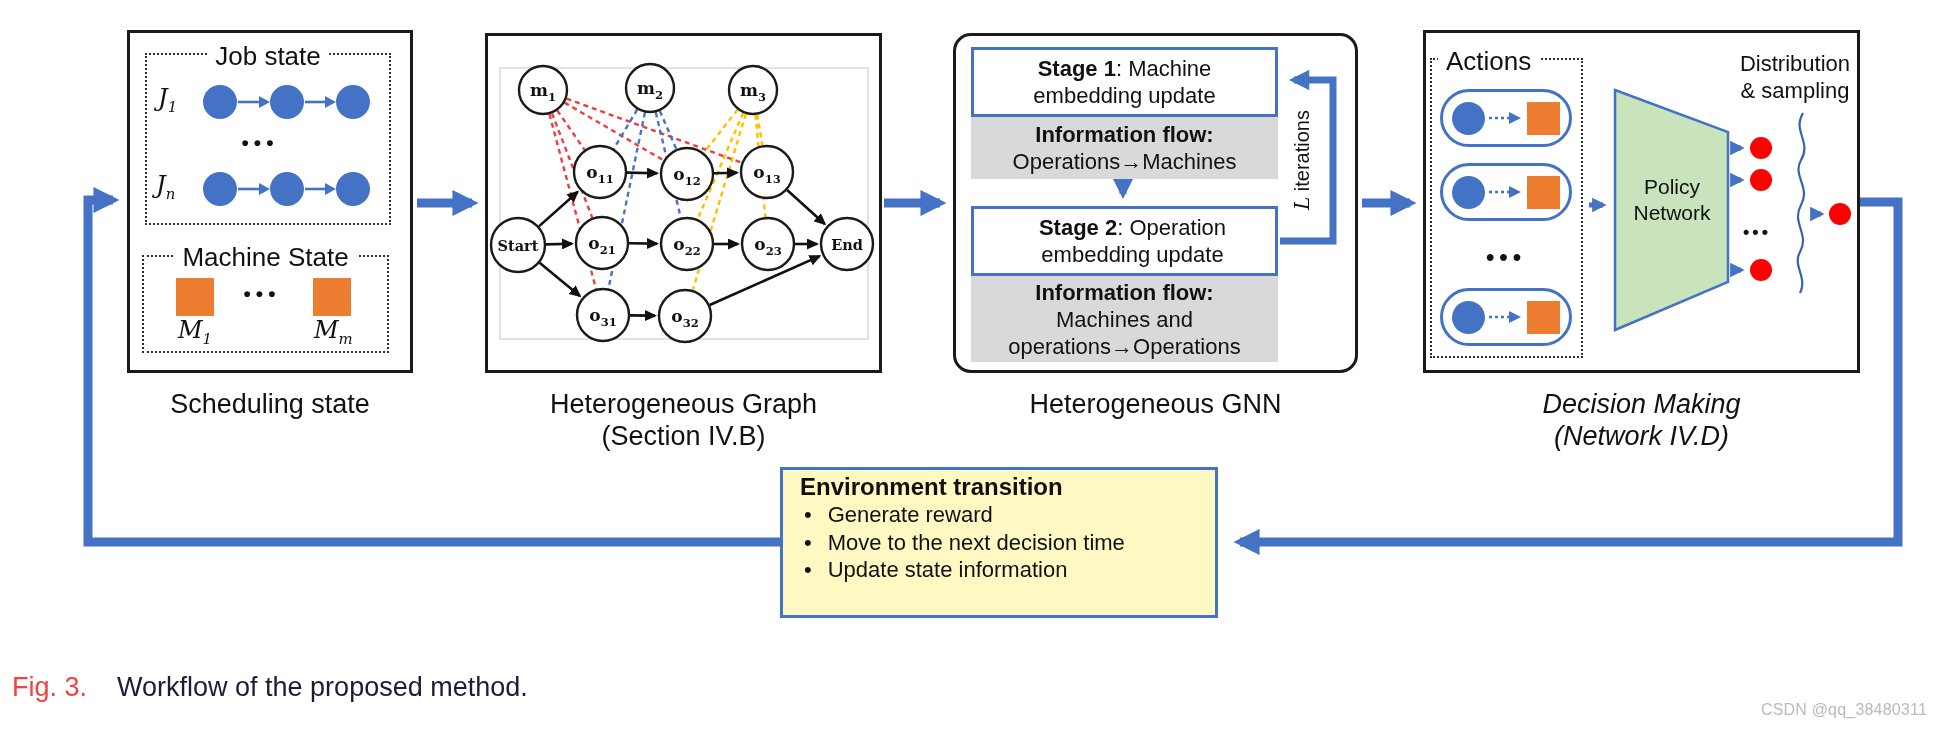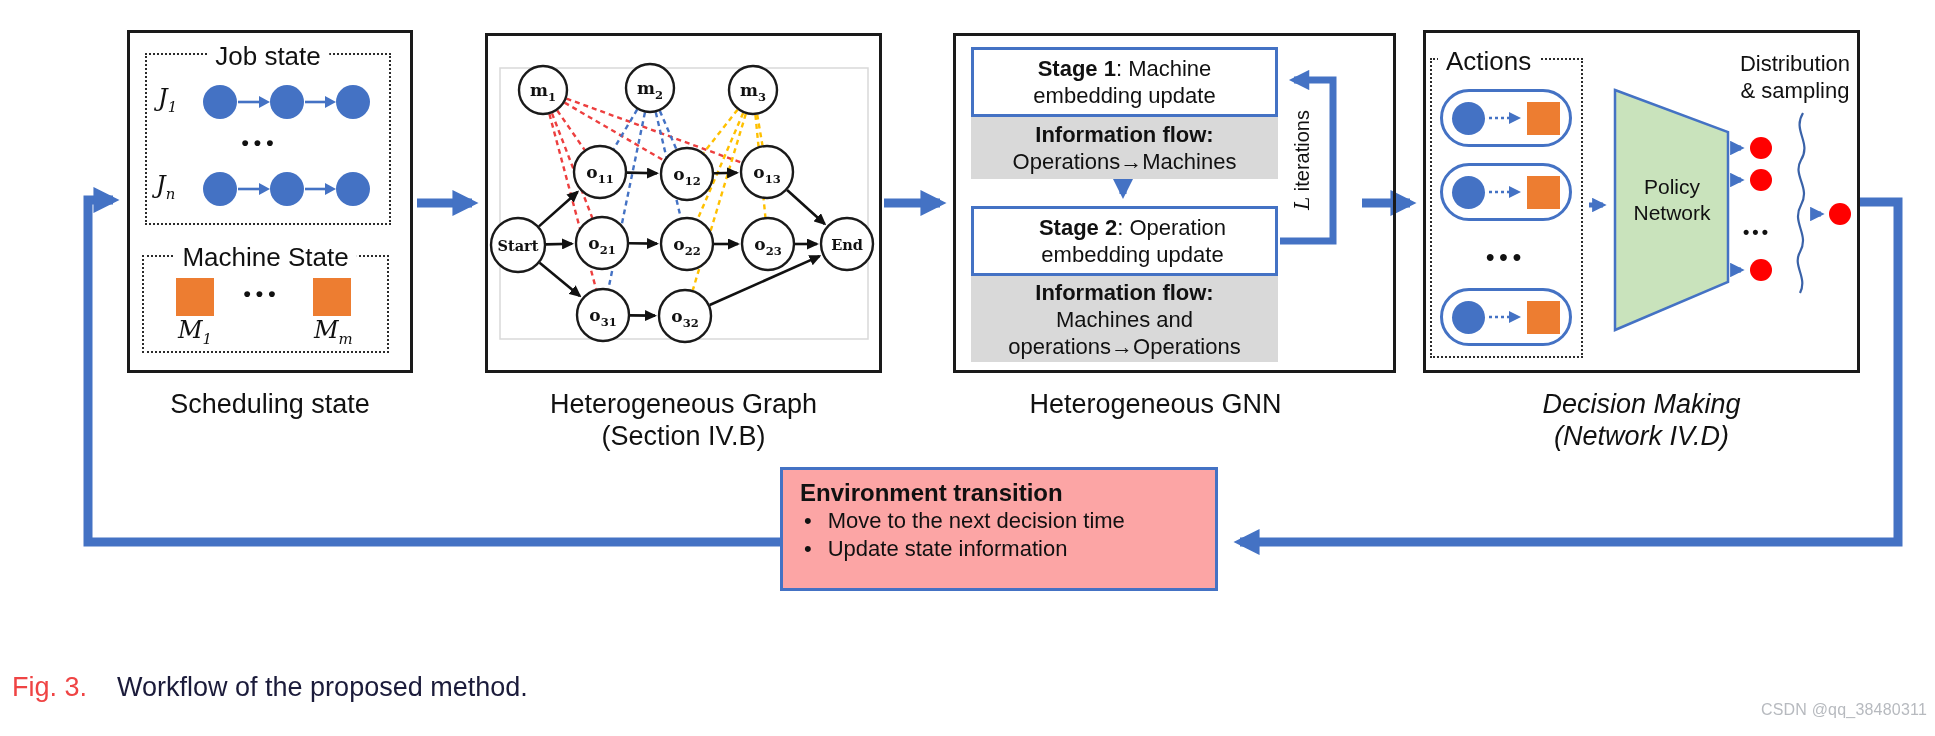--- a/index.html
+++ b/index.html
@@ -23,22 +23,22 @@
            display:flex;flex-direction:column;justify-content:center;text-align:center;
            font-size:22px;line-height:27px;color:#111;}
   .b{font-weight:bold;}
   .capsule{position:absolute;width:132px;height:58px;border:3px solid #4472C4;border-radius:32px;
            box-sizing:border-box;display:flex;align-items:center;justify-content:space-between;padding:0 9px;background:#fff;}
   .capsule .bluecircle{width:33px;height:33px;}
   .capsule .orangesq{width:33px;height:33px;}
   #l-iter{position:absolute;left:1230px;top:140px;width:160px;height:40px;text-align:center;
           transform:rotate(-90deg);font-size:20px;color:#111;z-index:3;}
   #l-iter .it{font-family:"DejaVu Serif", serif;font-style:italic;}
-  #env-box{position:absolute;left:780px;top:467px;width:438px;height:124px;border:3px solid #4472C4;
-           box-sizing:border-box;background:#fca5a5;z-index:2;padding:9px 0 0 17px;}
+  #env-box{position:absolute;left:780px;top:467px;width:438px;height:151px;border:3px solid #4472C4;
+           box-sizing:border-box;background:#fef9c3;z-index:2;padding:3px 0 0 17px;}
   #env-title{font-size:24px;font-weight:bold;color:#111;}
   .env-bullet{display:flex;font-size:22px;line-height:27.5px;color:#111;}
   .env-bullet::before{content:"•";margin:0 16px 0 4px;}
   #caption{position:absolute;left:12px;top:672px;font-size:27px;z-index:2;}
   #caption .fig{color:#ef4444;margin-right:30px;}
   #caption .txt{color:#1B1B3A;}
   #watermark{position:absolute;right:8px;top:701px;font-size:16px;color:#B7BABF;z-index:2;letter-spacing:0.2px;}
   .policy-label{position:absolute;left:1613px;top:174px;width:118px;text-align:center;
                 font-size:21px;line-height:26px;color:#111;z-index:3;}
   .dist-label{position:absolute;left:1715px;top:50px;width:160px;text-align:center;
@@ -177,21 +177,21 @@
       <text x="30" y="215" text-anchor="middle" fill="#111" font-family="&quot;DejaVu Serif&quot;, serif" font-weight="bold" font-size="14.5">Start</text>
       <circle cx="359" cy="208" r="26" fill="#fff" stroke="#1a1a1a" stroke-width="2.4"></circle>
       <text x="359" y="214" text-anchor="middle" fill="#111" font-family="&quot;DejaVu Serif&quot;, serif" font-weight="bold" font-size="14.5">End</text>
     </svg>
 </div>
 <div class="boxlabel" style="left:485px;top:388px;width:397px;">
   <div>Heterogeneous Graph</div>
   <div>(Section IV.B)</div>
 </div>
 
-<div class="mainbox" style="left:953px;top:33px;width:443px;height:340px;">
+<div class="mainbox" style="left:953px;top:33px;width:405px;height:340px;border-radius:18px;">
   <div class="stagebox" style="left:15px;top:11px;width:307px;height:70px;">
     <div><span class="b">Stage 1</span><span>: Machine</span></div>
     <div>embedding update</div>
   </div>
   <div class="infobox" style="left:15px;top:81px;width:307px;height:62px;">
     <div class="b">Information flow:</div>
     <div>Operations→Machines</div>
   </div>
   <div class="stagebox" style="left:15px;top:170px;width:307px;height:70px;padding-left:16px;">
     <div><span class="b">Stage 2</span><span>: Operation</span></div>
@@ -247,20 +247,23 @@
 </div>
 <div class="abs ellipsis" style="left:1727px;top:222px;width:60px;font-size:18px;letter-spacing:3px;z-index:3;">•••</div>
 <div class="boxlabel" style="left:1423px;top:388px;width:437px;font-style:italic;">
   <div>Decision Making</div>
   <div>(Network IV.D)</div>
 </div>
 
 <div id="env-box">
   <div id="env-title">Environment transition</div>
   <div class="env-bullet">
+      <span>Generate reward</span>
+    </div>
+  <div class="env-bullet">
       <span>Move to the next decision time</span>
     </div>
   <div class="env-bullet">
       <span>Update state information</span>
     </div>
 </div>
 
 <div id="caption">
   <span class="fig">Fig. 3.</span><span class="txt">Workflow of the proposed method.</span>
 </div>

